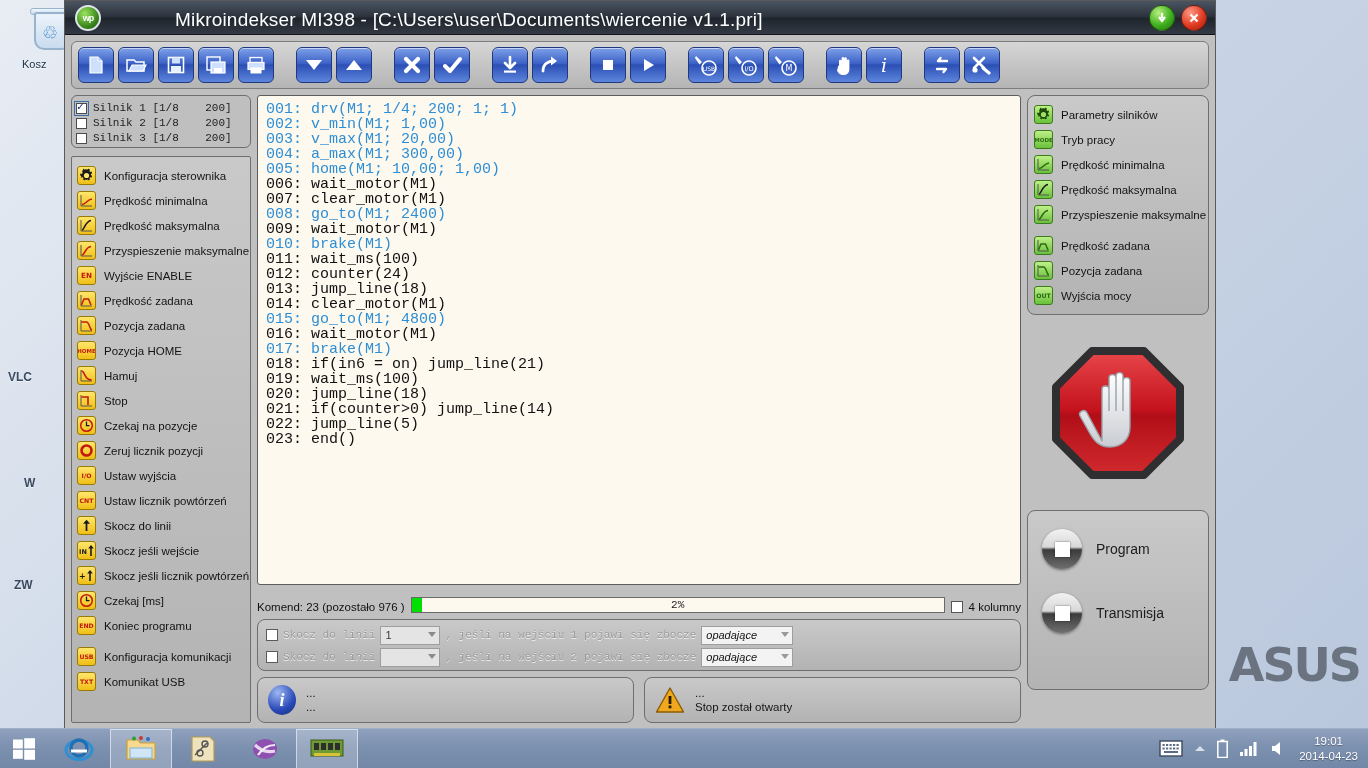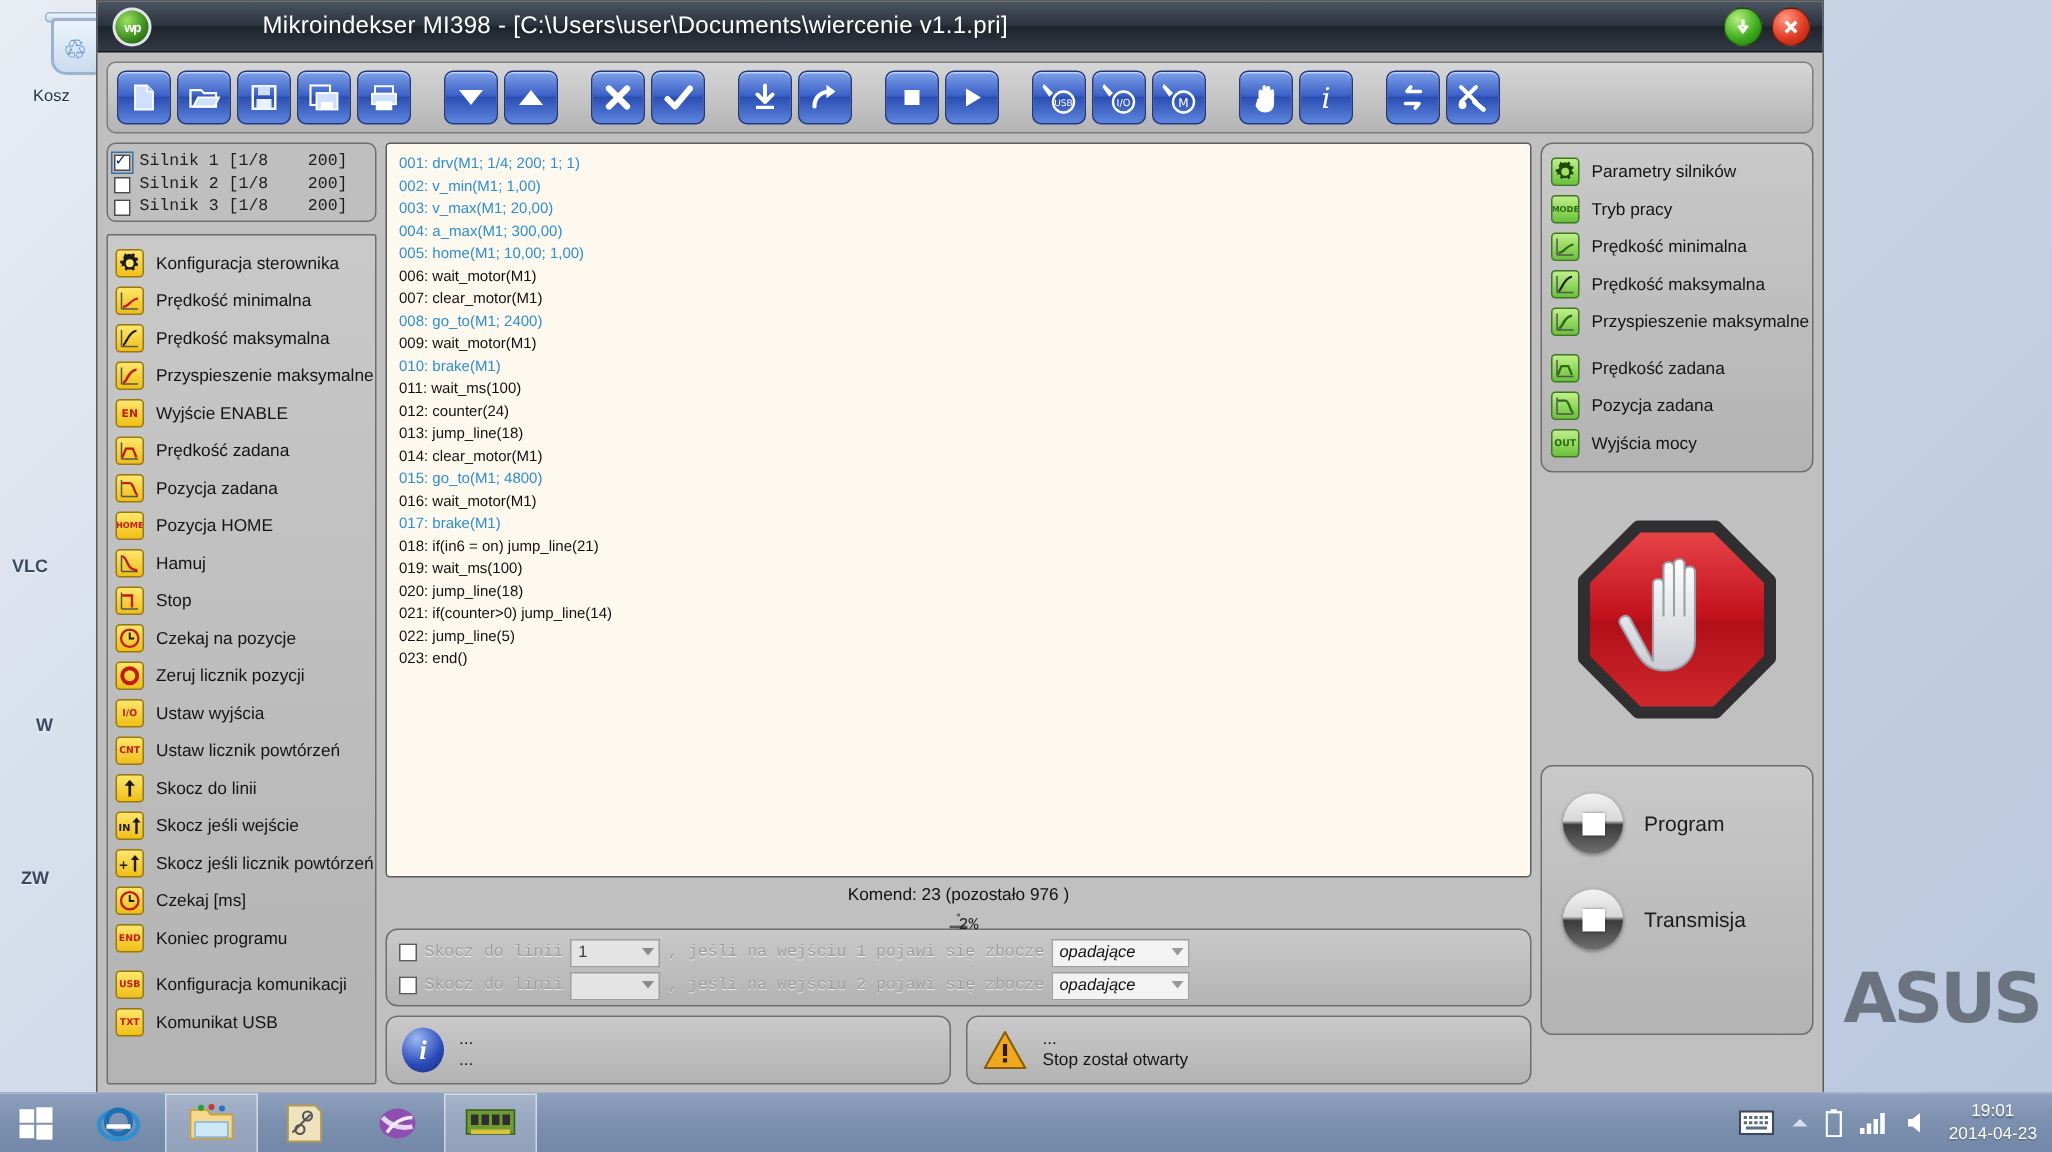--- a/index.html
+++ b/index.html
@@ -57,21 +57,21 @@
     background:#c0c0c0; border:1px solid #5a5a5a;
   }
   #titlebar {
     height:34px; background:linear-gradient(180deg,#4b5562 0%,#2b323c 48%,#1e242c 52%,#333a45 100%);
     position:relative; border-bottom:1px solid #11151a;
   }
   .title-icon { position:absolute; left:10px; top:4px; width:26px; height:26px; border-radius:50%;
     background:radial-gradient(circle at 35% 30%, #9be35c, #3c8a1f 60%, #1d4f0c);
     border:2px solid #dfe6ea; display:flex; align-items:center; justify-content:center;}
   .title-icon i { font-style:normal; font-size:9px; color:#fff; font-weight:bold; letter-spacing:-1px;}
-  .title-text { position:absolute; left:110px; top:8px; color:#fff; font-size:16px;
+  .title-text { position:absolute; left:110px; top:8px; color:#fff; font-size:19px;
     letter-spacing:.2px; white-space:nowrap; }
   .tb-btns { position:absolute; right:8px; top:4px; display:flex; gap:6px; }
   .tb-btn { width:26px;height:26px;border-radius:50%; border:1px solid rgba(0,0,0,.45);
     display:flex;align-items:center;justify-content:center; color:#fff; font-size:13px; font-weight:bold;}
   .tb-min { background:radial-gradient(circle at 35% 28%, #b6f07e, #3faf1e 55%, #1f6c0c);}
   .tb-close { background:radial-gradient(circle at 35% 28%, #ff9a86, #e23b22 55%, #9b1c0c);}
 
   
   #toolbar { margin:6px; height:48px; border:1px solid #7d7d7d; border-radius:6px;
     background:linear-gradient(180deg,#d6d6d6,#b4b4b4);
@@ -105,25 +105,25 @@
      background:linear-gradient(180deg,#ffe66b,#f0bf16); border:1px solid #9a7a07;
      display:flex; align-items:center; justify-content:center; font-size:7px; font-weight:bold; color:#c21a0d;
      font-family:"DejaVu Sans",sans-serif; overflow:hidden; position:relative;}
   .cmd .lbl { font-size:11.5px; color:#141414; white-space:nowrap; }
   .cmd.spaced { margin-top:6px; }
 
   
   #centercol { flex:1; display:flex; flex-direction:column; gap:6px; }
   #editor { flex:1; border:1px solid #5d5d5d; background:#fdf9ee; border-radius:3px;
       padding:6px 8px; overflow:hidden; }
-  .codeline { font-family:Liberation Sans, sans-serif; font-size:10px; line-height:15px;
+  .codeline { font-family:Liberation Mono, monospace; font-size:15px; line-height:15px;
       color:#111; white-space:pre; }
   .codeline.blue { color:#2d8ed6; }
 
-  #statusrow { height:22px; display:flex; align-items:center; gap:6px;flex-direction:column; }
+  #statusrow { height:22px; display:flex; align-items:flex-end; gap:6px; }
   #statusrow .txt { font-size:11.5px; color:#111; white-space:nowrap; }
   #progress { flex:1; height:16px; border:1px solid #6a6a6a; background:#fdf9ee; position:relative; }
   #progress .fill { position:absolute; left:0;top:0;bottom:0; background:#00e000; }
   #progress .pct { position:absolute; inset:0; text-align:center; font-size:11px; line-height:14px; color:#222;
      font-family:"Liberation Mono",monospace;}
   #statusrow .cb2 { width:12px;height:12px;background:#fff;border:1px solid #555; }
 
   #jumpbox { height:52px; border:1px solid #6e6e6e; border-radius:8px;
      background:linear-gradient(180deg,#c9c9c9,#b3b3b3); padding:4px 8px; }
   .jrow { display:flex; align-items:center; height:22px; gap:5px; }

